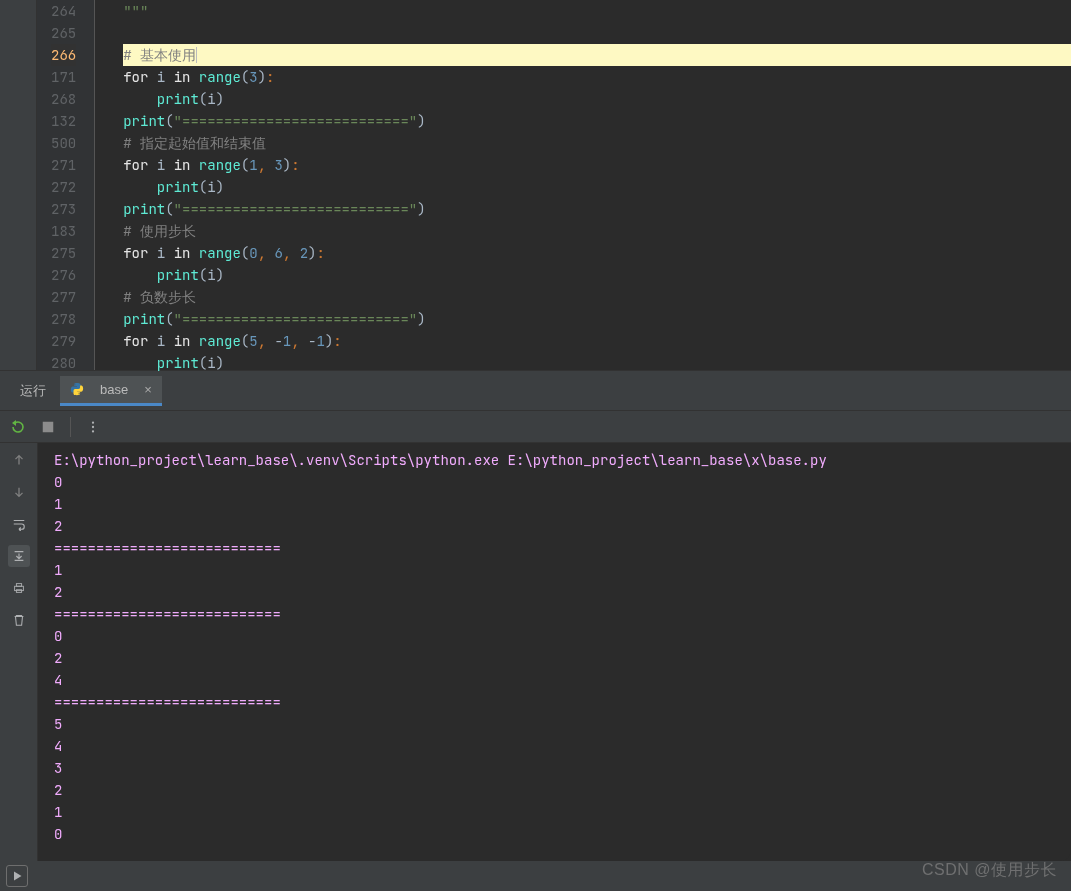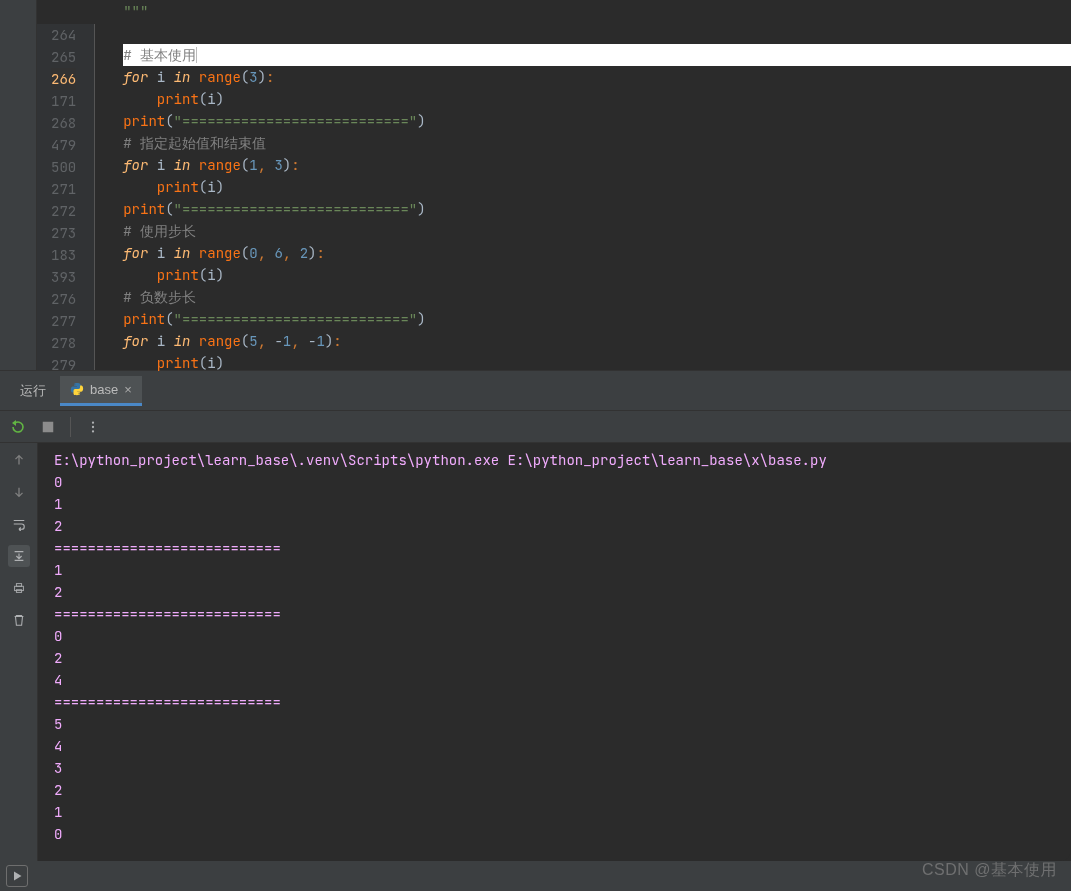--- a/index.html
+++ b/index.html
@@ -30,35 +30,34 @@
   }
   .line-numbers {
     background: #313335;
     color: #606366;
     text-align: left;
     padding: 0 18px 0 14px;
     user-select: none;
     font-size: 14px;
     line-height: 22px;
     border-right: 1px solid #555;
-    margin-top: 24px;
   }
   .line-numbers .ln { height: 22px; }
   .line-numbers .ln.active { color: #fdba74; background:#323232;}
   .code {
     flex: 1;
     padding-left: 28px;
     font-size: 14px;
     line-height: 22px;
     white-space: pre;
   }
   .code .row { height: 22px; display:flex; align-items:center;}
-  .code .row.active { background:#ffffff;}
-  .kw  { color: #fdba74; font-style: italic; } 
-  .bfn { color: #f97316; } 
+  .code .row.active { background:#fef9c3;}
+  .kw  { color: #e5e5e5; } 
+  .bfn { color: #5eead4; } 
   .num { color: #6897bb; } 
   .str { color: #6a8759; } 
   .cmt { color: #808080; } 
   .op  { color: #cc7832; } 
   .pn  { color: #a9b7c6; } 
   .var { color: #a9b7c6; }
   .caret { display:inline-block; width:1px; height:16px; background:#bbb;}
   
   .run-panel {
     display: flex;
@@ -74,21 +73,21 @@
     align-items:center;
     border-bottom:1px solid #323232;
     padding-left:10px;
     gap: 4px;
   }
   .run-tabs .label {
     color:#bbb; font-size:13px; padding: 0 10px;
     font-family: sans-serif;
   }
   .run-tabs .tab {
-    display:flex; align-items:center; gap:6px;
+    display:flex; align-items:center; gap:16px;
     padding: 6px 10px;
     background:#4e5254;
     border-bottom: 3px solid #4a88c7;
     font-family: sans-serif;
     color:#bbb; font-size:13px;
   }
   .py-icon {
     width:14px;height:14px;
     display:inline-block;
   }
@@ -154,27 +153,27 @@
 
 <div class="editor-area">
   <div class="left-gutter"></div>
   <div class="editor">
     <div class="line-numbers" id="line-numbers">
         <div class="ln">264</div>
         <div class="ln">265</div>
         <div class="ln active">266</div>
         <div class="ln">171</div>
         <div class="ln">268</div>
-        <div class="ln">479</div>
+        <div class="ln">132</div>
         <div class="ln">500</div>
         <div class="ln">271</div>
         <div class="ln">272</div>
         <div class="ln">273</div>
         <div class="ln">183</div>
-        <div class="ln">393</div>
+        <div class="ln">275</div>
         <div class="ln">276</div>
         <div class="ln">277</div>
         <div class="ln">278</div>
         <div class="ln">279</div>
         <div class="ln">280</div>
       </div>
     <div class="code" id="code"><div class="row"><span class="str">"""</span></div><div class="row"></div><div class="row active"><span class="cmt"># 基本使用</span><span class="caret"></span></div><div class="row"><span class="kw">for </span><span class="var">i </span><span class="kw">in </span><span class="bfn">range</span><span class="pn">(</span><span class="num">3</span><span class="pn">)</span><span class="op">:</span></div><div class="row"><span class="pn">    </span><span class="bfn">print</span><span class="pn">(</span><span class="var">i</span><span class="pn">)</span></div><div class="row"><span class="bfn">print</span><span class="pn">(</span><span class="str">"==========================="</span><span class="pn">)</span></div><div class="row"><span class="cmt"># 指定起始值和结束值</span></div><div class="row"><span class="kw">for </span><span class="var">i </span><span class="kw">in </span><span class="bfn">range</span><span class="pn">(</span><span class="num">1</span><span class="op">, </span><span class="num">3</span><span class="pn">)</span><span class="op">:</span></div><div class="row"><span class="pn">    </span><span class="bfn">print</span><span class="pn">(</span><span class="var">i</span><span class="pn">)</span></div><div class="row"><span class="bfn">print</span><span class="pn">(</span><span class="str">"==========================="</span><span class="pn">)</span></div><div class="row"><span class="cmt"># 使用步长</span></div><div class="row"><span class="kw">for </span><span class="var">i </span><span class="kw">in </span><span class="bfn">range</span><span class="pn">(</span><span class="num">0</span><span class="op">, </span><span class="num">6</span><span class="op">, </span><span class="num">2</span><span class="pn">)</span><span class="op">:</span></div><div class="row"><span class="pn">    </span><span class="bfn">print</span><span class="pn">(</span><span class="var">i</span><span class="pn">)</span></div><div class="row"><span class="cmt"># 负数步长</span></div><div class="row"><span class="bfn">print</span><span class="pn">(</span><span class="str">"==========================="</span><span class="pn">)</span></div><div class="row"><span class="kw">for </span><span class="var">i </span><span class="kw">in </span><span class="bfn">range</span><span class="pn">(</span><span class="num">5</span><span class="op">, </span><span class="pn">-</span><span class="num">1</span><span class="op">, </span><span class="pn">-</span><span class="num">1</span><span class="pn">)</span><span class="op">:</span></div><div class="row"><span class="pn">    </span><span class="bfn">print</span><span class="pn">(</span><span class="var">i</span><span class="pn">)</span></div></div>
   </div>
 </div>
 
@@ -274,13 +273,13 @@
 </div>
 
 <div class="bottom-bar">
   <div class="play-box">
     <svg width="12" height="12" viewBox="0 0 16 16">
         <path d="M4 2v12l10-6z" fill="#afb1b3"></path>
       </svg>
   </div>
 </div>
 
-<div class="watermark">CSDN @基本使用</div>
+<div class="watermark">CSDN @使用步长</div>
 
 </body></html>

